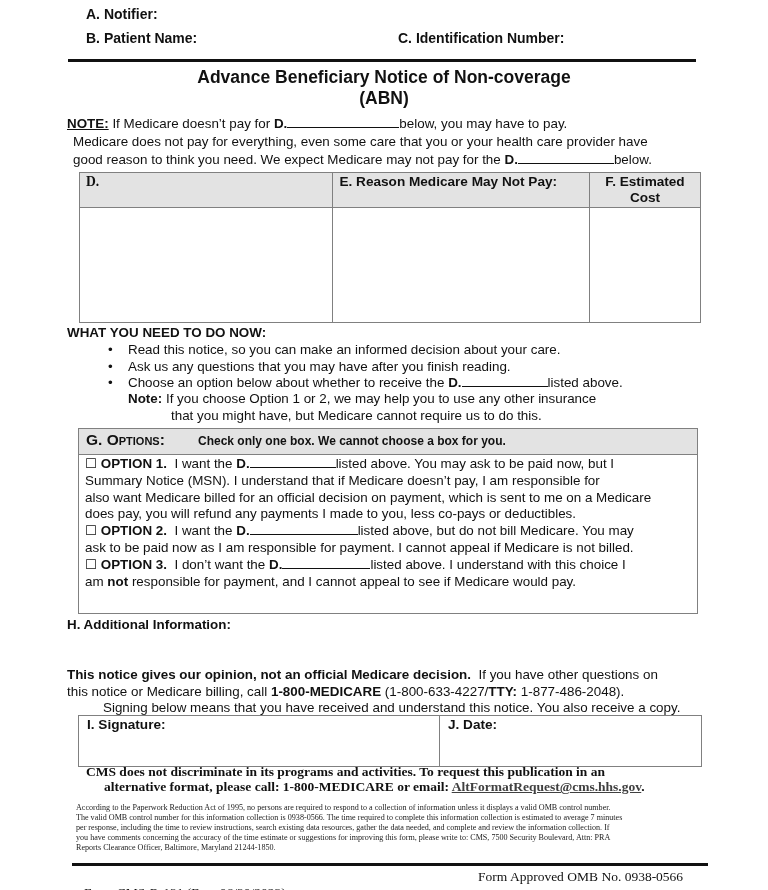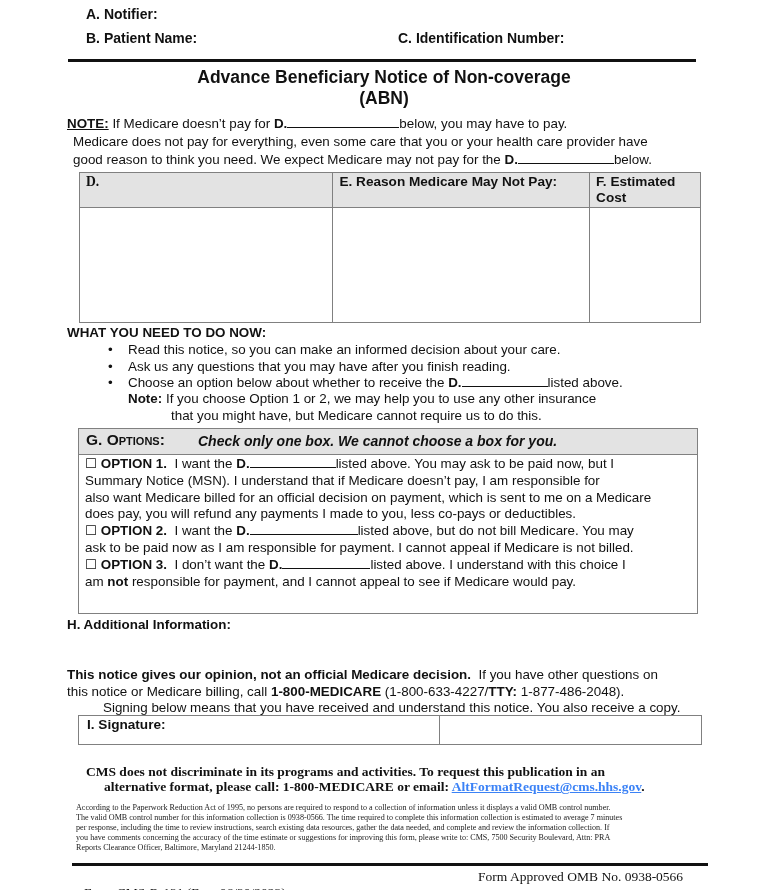--- a/index.html
+++ b/index.html
@@ -20,25 +20,25 @@
 
   ul.todo { position: absolute; left: 106px; list-style: none; }
   ul.todo li { position: relative; padding-left: 22px; height: 16.5px; white-space: nowrap; }
   ul.todo li::before { content: "\2022"; position: absolute; left: 2px; top: 0; }
 
   .opt-head { position: absolute; left: 78px; top: 428px; width: 620px; height: 27px; background: #e3e3e3; border: 1px solid #808080; }
   .opt-body { position: absolute; left: 78px; top: 454px; width: 620px; height: 160px; border: 1px solid #808080; border-top: none; }
   .opt-body p { padding: 0 0 0 6px; white-space: nowrap; height: 16.8px; }
   .smallcaps { font-variant: small-caps; }
 
-  .sig-table { position: absolute; left: 78px; top: 715px; width: 624px; height: 30px; border: 1px solid #808080; display: flex; }
+  .sig-table { position: absolute; left: 78px; top: 715px; width: 624px; height: 52px; border: 1px solid #808080; display: flex; }
   .sig-cell { padding: 1px 8px; font-weight: bold; font-size: 13.6px; }
 
   .serif { font-family: "Liberation Serif", serif; }
-  .link { color: #3b82f6; text-decoration: underline; }
+  .link { color: #404040; text-decoration: underline; }
   .fine { position: absolute; left: 76px; top: 803px; width: 630px; font-family: "Liberation Serif", serif; font-size: 8.1px; line-height: 10.1px; color: #222; }
   .fine div { white-space: nowrap; }
   .footer-rule { position: absolute; left: 72px; top: 863px; width: 636px; height: 3px; background: #111; }
   .footer { position: absolute; top: 869px; font-family: "Liberation Serif", serif; font-size: 13.5px; }
 </style>
 </head>
 <body>
 
 <div class="abs hdr-label" style="left:86px; top:6px;">A. Notifier:</div>
 <div class="abs hdr-label" style="left:86px; top:30px;">B. Patient Name:</div>
@@ -58,21 +58,21 @@
 <div class="abs" style="left:73px; top:152px; white-space:nowrap;">
   <span>good reason to think you need.  We expect Medicare may not pay for the</span>
   <span class="b">D.</span><span class="blank" style="width:96px;"></span><span>below.</span>
 </div>
 
 <table class="dtable" style="left:79px; top:172px; width:622px;">
   <thead>
     <tr style="height:34px;">
       <td style="width:254px;" class="serif"><span>D.</span></td>
       <td style="width:257px;">E. Reason Medicare May Not Pay:</td>
-      <td style="width:111px;"><span>F. Estimated</span><br><span>Cost</span></td>
+      <td style="width:111px;text-align:center;"><span>F. Estimated</span><br><span>Cost</span></td>
     </tr>
   </thead>
   <tbody>
     <tr style="height:115px;">
       <td></td>
       <td></td>
       <td></td>
     </tr>
   </tbody>
 </table>
@@ -84,21 +84,21 @@
   <li><span>Choose an option below about whether to receive the</span> <span class="b">D.</span><span class="blank" style="width:86px;"></span><span>listed above.</span></li>
 </ul>
 <div class="abs" style="left:128px; top:391px; white-space:nowrap;">
   <span class="b">Note:</span>
   <span>If you choose Option 1 or 2, we may help you to use any other insurance</span>
 </div>
 <div class="abs" style="left:171px; top:408px; white-space:nowrap;">that you might have, but Medicare cannot require us to do this.</div>
 
 <div class="opt-head">
   <span class="abs b smallcaps" style="left:7px; top:3px; font-size:15.5px;">G. Options:</span>
-  <span class="abs b" style="left:119px; top:4px; font-size:14px; white-space:nowrap;font-style:italic;">Check only one box.  We cannot choose a box for you.</span>
+  <span class="abs b" style="left:119px; top:4px; font-size:12px; white-space:nowrap;">Check only one box.  We cannot choose a box for you.</span>
 </div>
 <div class="opt-body">
   <div style="padding-top:2px;">
     <p><span>☐</span> <span class="b">OPTION 1.</span>&nbsp; <span>I want the</span> <span class="b">D.</span><span class="blank" style="width:86px;"></span><span>listed above.  You may ask to be paid now, but I</span></p>
     <p>Summary Notice (MSN).  I understand that if Medicare doesn’t pay, I am responsible for</p>
     <p>also want Medicare billed for an official decision on payment, which is sent to me on a Medicare</p>
     <p>does pay, you will refund any payments I made to you, less co-pays or deductibles.</p>
     <p><span>☐</span> <span class="b">OPTION 2.</span>&nbsp; <span>I want the</span> <span class="b">D.</span><span class="blank" style="width:108px;"></span><span>listed above, but do not bill Medicare.  You may</span></p>
     <p>ask to be paid now as I am responsible for payment.  I cannot appeal if Medicare is not billed.</p>
     <p><span>☐</span> <span class="b">OPTION 3.</span>&nbsp; <span>I don’t want the</span> <span class="b">D.</span><span class="blank" style="width:88px;"></span><span>listed above.  I understand with this choice I</span></p>
@@ -112,20 +112,21 @@
 <div class="abs" style="left:67px; top:667px; white-space:nowrap;">
   <span class="b">This notice gives our opinion, not an official Medicare decision.</span>&nbsp; <span>If you have other questions on</span>
 </div>
 <div class="abs" style="left:67px; top:684px; white-space:nowrap;">
   <span>this notice or Medicare billing, call</span> <span class="b">1-800-MEDICARE</span> <span>(1-800-633-4227/</span><span class="b">TTY:</span> <span>1-877-486-2048).</span>
 </div>
 <div class="abs" style="left:67px; top:700px; white-space:nowrap;margin-left:36px;">Signing below means that you have received and understand this notice.  You also receive a copy.</div>
 
 <div class="sig-table">
   <div class="sig-cell" style="width:361px; border-right:1px solid #808080;"><span>I. Signature:</span></div>
+  <div class="sig-cell" style="flex:1;"><span>J. Date:</span></div>
 </div>
 
 <div class="abs serif b" style="left:86px; top:764px; font-size:13.5px; white-space:nowrap;">CMS does not discriminate in its programs and activities.  To request this publication in an</div>
 <div class="abs serif b" style="left:104px; top:779px; font-size:13.5px; white-space:nowrap;">
   <span>alternative format, please call: 1-800-MEDICARE or email:</span> <span class="link">AltFormatRequest@cms.hhs.gov</span><span>.</span>
 </div>
 
 <div class="fine">
   <div>According to the Paperwork Reduction Act of 1995, no persons are required to respond to a collection of information unless it displays a valid OMB control number.</div>
   <div>The valid OMB control number for this information collection is 0938-0566. The time required to complete this information collection is estimated to average 7 minutes</div>

